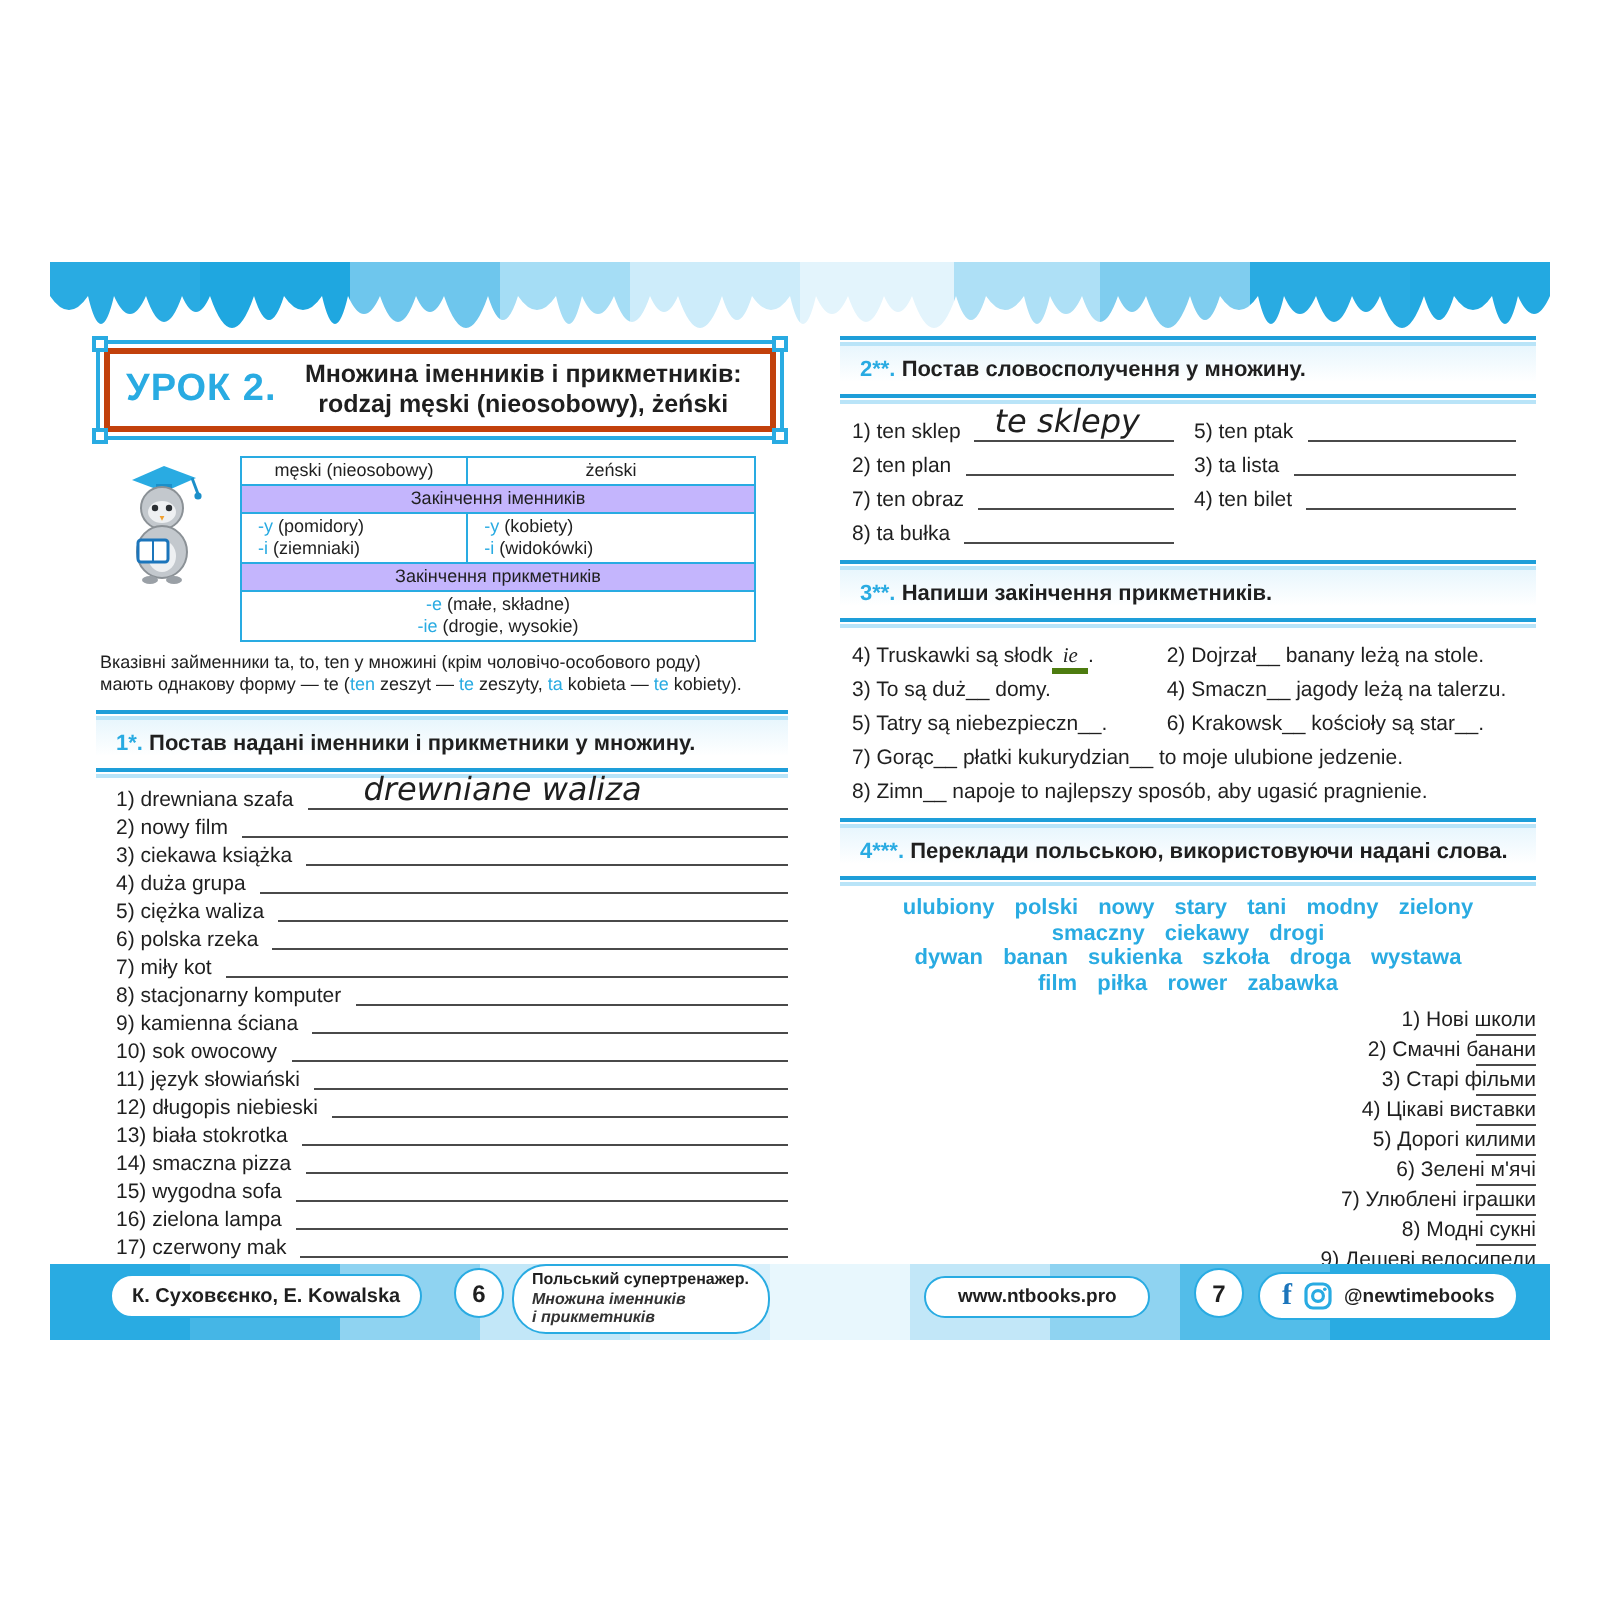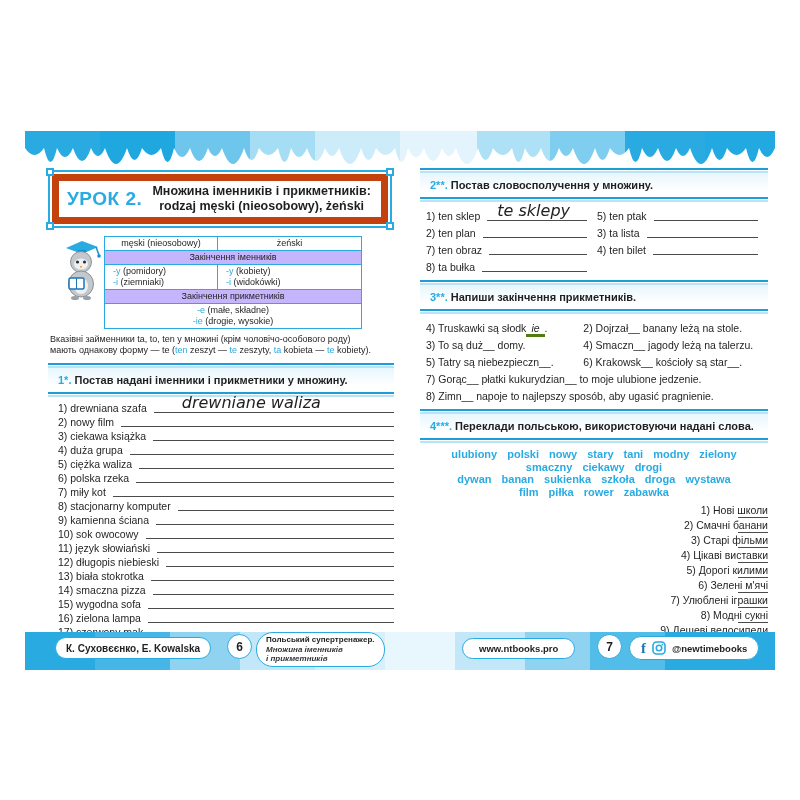--- a/index.html
+++ b/index.html
@@ -8,30 +8,30 @@
     position:relative; width:800px; height:800px; background:#ffffff;
     font-family:"Liberation Sans", sans-serif; color:#1f1f1f; overflow:hidden;
   }
   
   .wave-band { position:absolute; left:25px; top:131px; }
   
   .pageL { position:absolute; left:48px;  top:170px; width:346px; }
   .pageR { position:absolute; left:420px; top:168px; width:348px; }
   
   .lesson-frame { position:relative; border:2px solid #29abe2; border-radius:2px; padding:2px; width:344px; }
-  .lesson-inner { border:7px solid #c2410c; display:flex; align-items:center; padding:3px 8px; gap:8px; }
+  .lesson-inner { border:3px solid #c2410c; display:flex; align-items:center; padding:3px 8px; gap:8px; }
   .corner { position:absolute; width:8px; height:8px; background:#fff; border:2px solid #29abe2; }
   .c-tl{ left:-4px; top:-4px; } .c-tr{ right:-4px; top:-4px; }
   .c-bl{ left:-4px; bottom:-4px; } .c-br{ right:-4px; bottom:-4px; }
   .lesson-badge { font-size:19px; font-weight:bold; color:#29abe2; white-space:nowrap; letter-spacing:.5px; }
   .lesson-title { font-size:12.5px; font-weight:bold; line-height:15px; text-align:center; flex:1; }
   
   .ref-row { display:flex; margin-top:8px; padding-left:8px; align-items:flex-start; }
   .mascot { flex:0 0 48px; }
-  table.ref { border-collapse:collapse; margin-left:0; width:258px; font-size:9px; line-height:11px; }
+  table.ref { border-collapse:collapse; margin-left:16px; width:258px; font-size:9px; line-height:11px; }
   table.ref td { border:1.5px solid #29abe2; padding:1px 5px; }
   .ref .hdr { text-align:center; }
   .ref .band { background:#c4b5fd; text-align:center; }
   .ref .endings { padding-left:8px; }
   .ref .center { text-align:center; }
   .cy { color:#29abe2; }
   
   .note { margin-top:5px; font-size:9px; line-height:11px; padding-left:2px; }
   
   .sec-rule { height:2px; background:#1e9ed9; box-shadow:0 3px 0 #b9e4f8; }
@@ -44,21 +44,21 @@
   .li .lbl { white-space:nowrap; }
   .ln { flex:1; border-bottom:1px solid #4a4a4a; margin-left:7px; margin-bottom:1px; min-width:30px; }
   .ans { font-family:"DejaVu Sans", sans-serif; font-style:italic; font-size:16px; padding-left:28px; display:inline-block; }
   
   .ex2-grid { display:flex; flex-wrap:wrap; margin-top:6px; padding-left:6px; }
   .ex2-grid .li { width:50%; height:17px; padding-right:10px; }
   
   .ex3 { margin-top:6px; padding-left:6px; font-size:10.5px; }
   .ex3-row { display:flex; height:17px; align-items:flex-end; }
   .ex3-a { flex:0 0 46%; }
-  .ans3 { font-family:Liberation Sans, sans-serif; font-style:italic; border-bottom:3px solid #4d7c0f; padding:0 5px; }
+  .ans3 { font-family:Liberation Serif, serif; font-style:italic; border-bottom:3px solid #4d7c0f; padding:0 5px; }
   
   .wordbank { margin:8px 0 6px 0; text-align:center; color:#29abe2; font-weight:bold;
               font-size:11px; line-height:12.5px; word-spacing:7px; }
   .ex4 .li { height:15px; padding-left:4px;flex-direction:column; }
   
   .footer-band { position:absolute; left:25px; top:632px; width:750px; height:38px;
     background:linear-gradient(90deg,
       #29abe2 0 70px, #45b6e6 70px 145px, #8fd3f1 145px 215px, #c2e7f8 215px 290px,
       #d9f0fb 290px 360px, #e8f7fd 360px 430px, #c2e7f8 430px 500px, #8fd3f1 500px 565px,
       #53bde9 565px 640px, #29abe2 640px 750px); }

